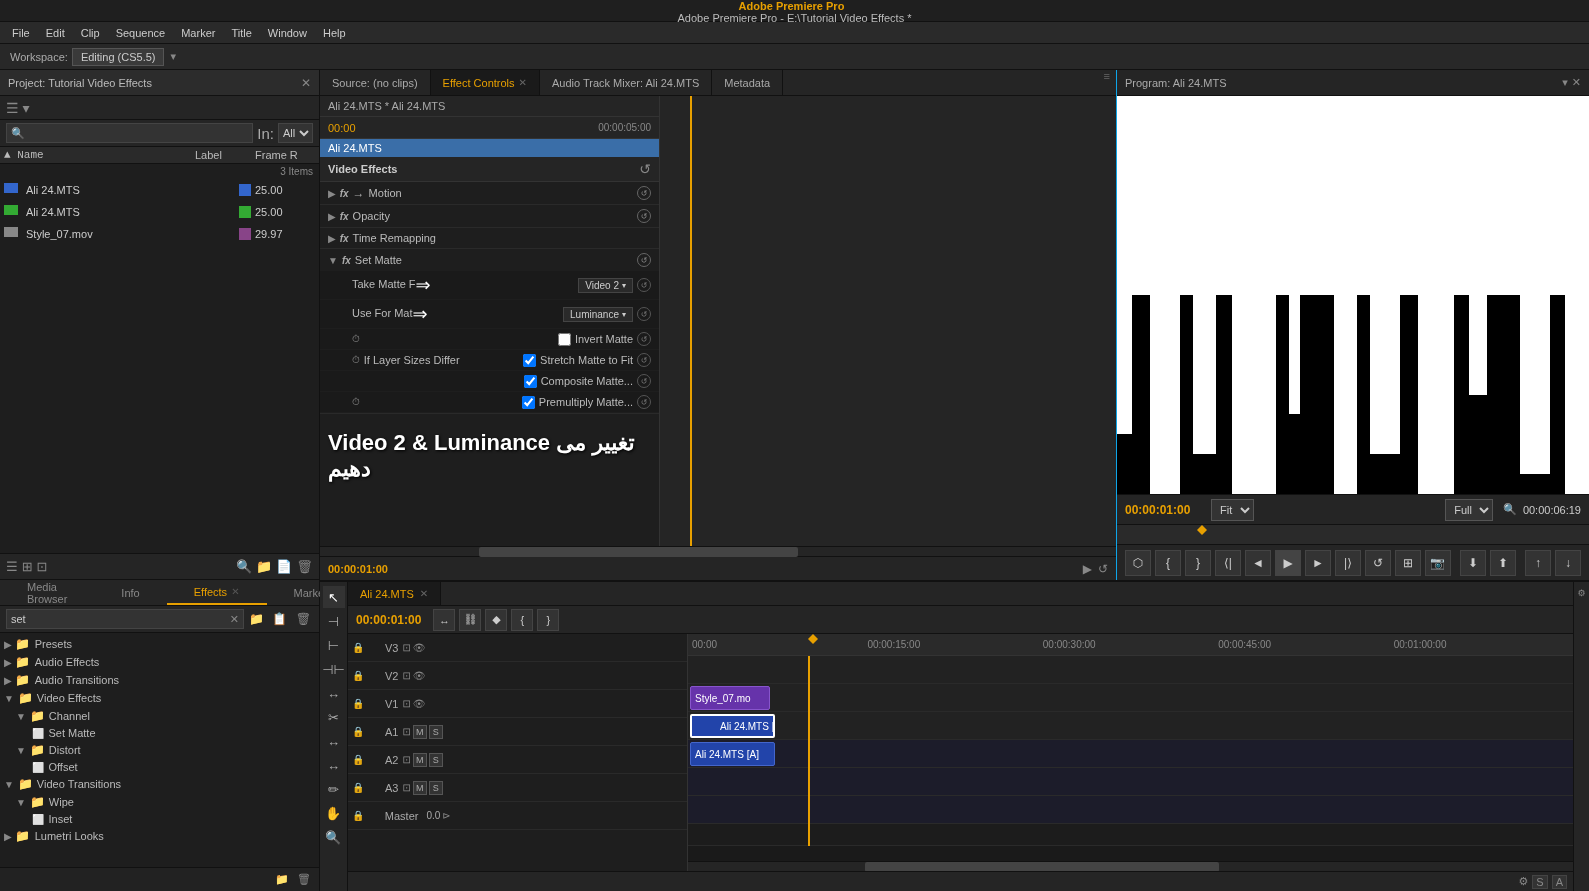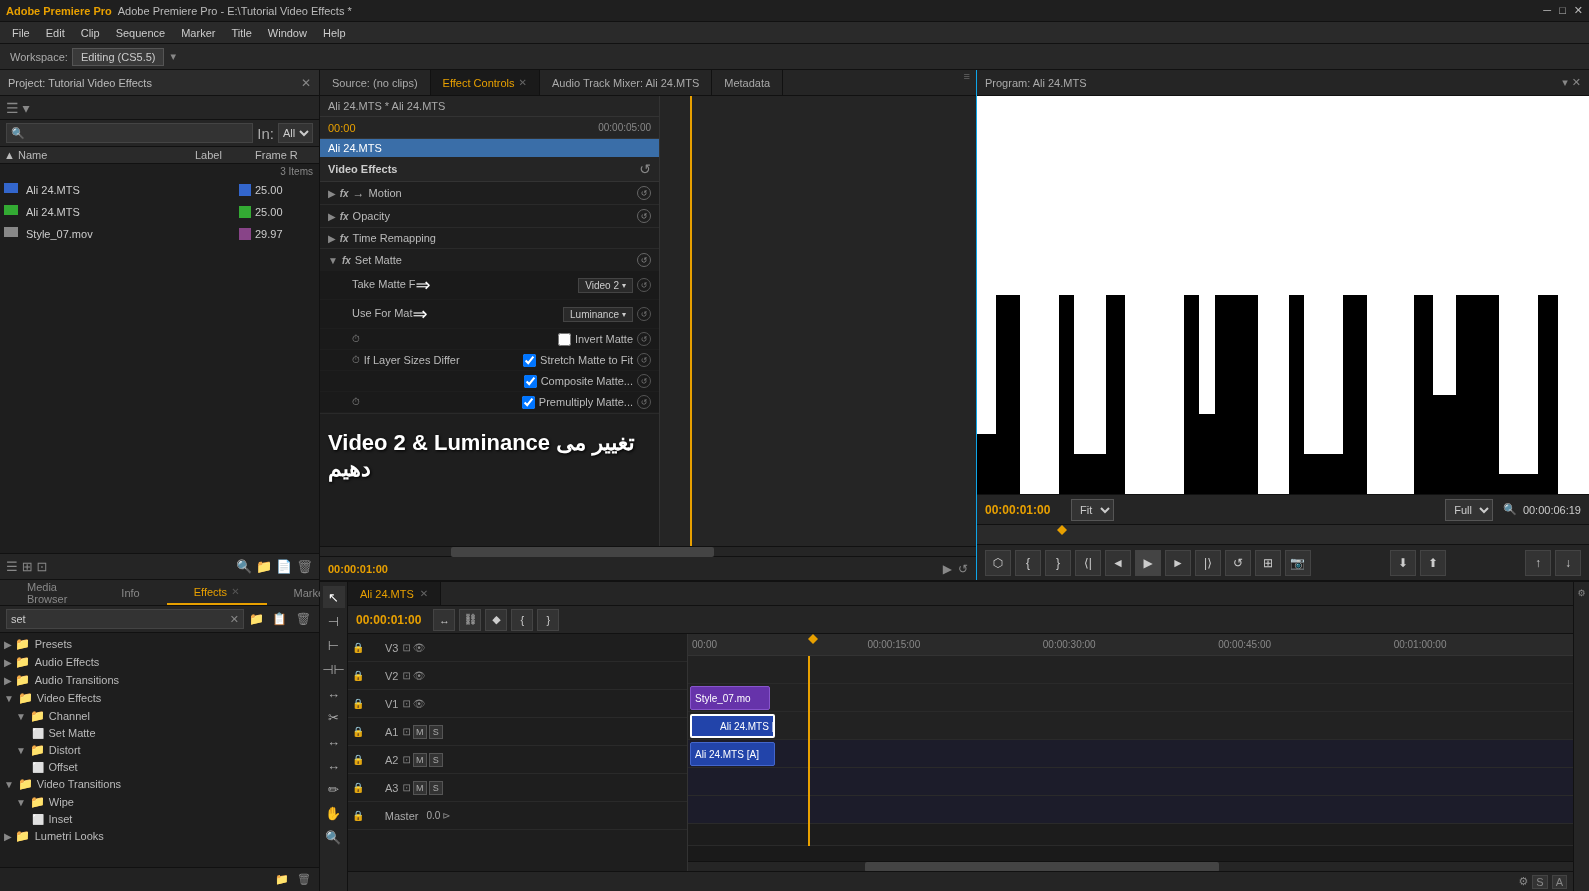--- a/index.html
+++ b/index.html
@@ -17,20 +17,21 @@
     
     #title-bar {
       background: #1f1f1f;
       height: 22px;
       display: flex;
       align-items: center;
       padding: 0 6px;
       border-bottom: 1px solid #111;
       font-size: 11px;
       color: #bbb;
+      flex-direction: column;
     }
     #title-bar .app-name { color: #e8a000; font-weight: bold; margin-right: 6px; }
     #menu-bar {
       background: #2a2a2a;
       height: 22px;
       display: flex;
       align-items: center;
       padding: 0 4px;
       border-bottom: 1px solid #111;
     }
@@ -129,21 +130,21 @@
       font-size: 11px;
       height: 20px;
     }
 
     .column-headers {
       display: flex;
       background: #2a2a2a;
       border-bottom: 1px solid #111;
       padding: 2px 4px;
     }
-    .col-name { flex: 1; font-size: 11px; color: #bbb; }
+    .col-name { flex: 1; font-size: 11px; color: #bbb; font-family: Liberation Mono, monospace; }
     .col-label { width: 60px; font-size: 11px; color: #bbb; }
     .col-frame { width: 60px; font-size: 11px; color: #bbb; }
 
     .project-items { flex: 1; overflow-y: auto; }
     .project-item {
       display: flex;
       align-items: center;
       padding: 3px 4px;
       cursor: pointer;
       height: 22px;
@@ -295,21 +296,21 @@
     }
     .eg-arrow { margin-right: 4px; color: #888; font-size: 10px; }
     .eg-fx { color: #aaa; margin-right: 4px; font-size: 10px; font-style: italic; font-weight: bold; }
     .eg-name { flex: 1; }
     .eg-reset { width: 14px; height: 14px; border-radius: 50%; border: 1px solid #666; display: flex; align-items: center; justify-content: center; color: #888; font-size: 8px; cursor: pointer; margin-left: 4px; }
     .prop-checkbox { margin-right: 4px; }
     .prop-clock { color: #888; font-size: 10px; margin-right: 4px; cursor: pointer; }
 
     
     #right-panel {
-      width: 612px;
+      width: 472px;
       background: #1a1a1a;
       display: flex;
       flex-direction: column;
     }
 
     #program-monitor-header {
       background: #252525;
       height: 26px;
       display: flex;
       align-items: center;

